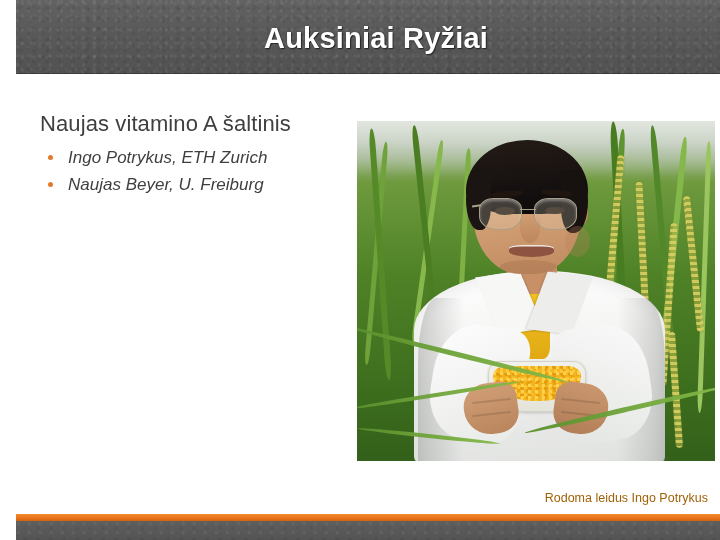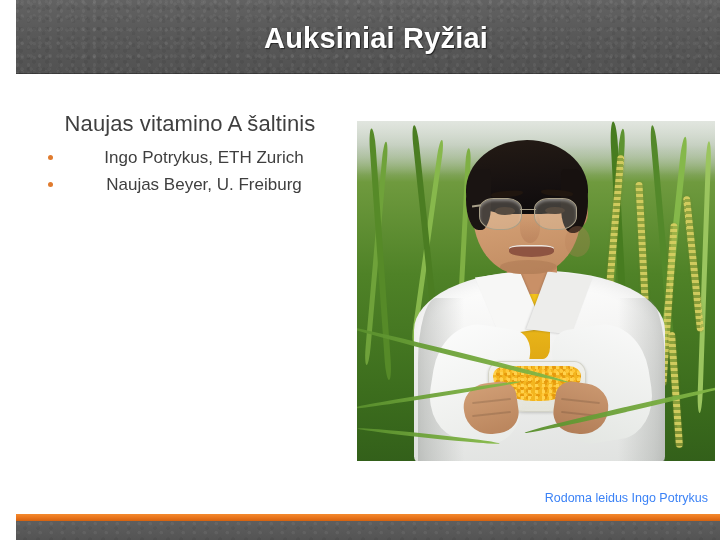--- a/index.html
+++ b/index.html
@@ -55,33 +55,33 @@
     text-shadow: 1px 1px 1px rgba(0,0,0,0.55), 0 0 2px rgba(0,0,0,0.25);
     line-height: 32px;
   }
 
   
   .body-block {
     position: absolute;
     left: 24px;
     top: 110px;
     width: 300px;
-    text-align: center;
   }
   .heading-line {
     font-size: 22px;
     color: #3f3f3f;
     line-height: 28px;
     letter-spacing: 0.1px;
     white-space: nowrap;
   }
   .bullet-list {
     margin: 6px 0 0 0;
     padding: 0;
     list-style: none;
+    font-style: italic;
   }
   .bullet-item {
     position: relative;
     padding-left: 28px;
     font-size: 17px;
     color: #3f3f3f;
     line-height: 27px;
     white-space: nowrap;
   }
   .bullet-dot {
@@ -342,21 +342,21 @@
   }
 
   
   .caption {
     position: absolute;
     left: 0;
     top: 491px;
     width: 692px;
     text-align: right;
     font-size: 12.5px;
-    color: #3b82f6;
+    color: #a16207;
     line-height: 15px;
   }
 
   
   .footer-orange {
     position: absolute;
     left: 0; top: 514px;
     width: 720px; height: 7px;
     background: linear-gradient(180deg, #f58a2e 0%, #e8731b 55%, #d4620f 100%);
   }

